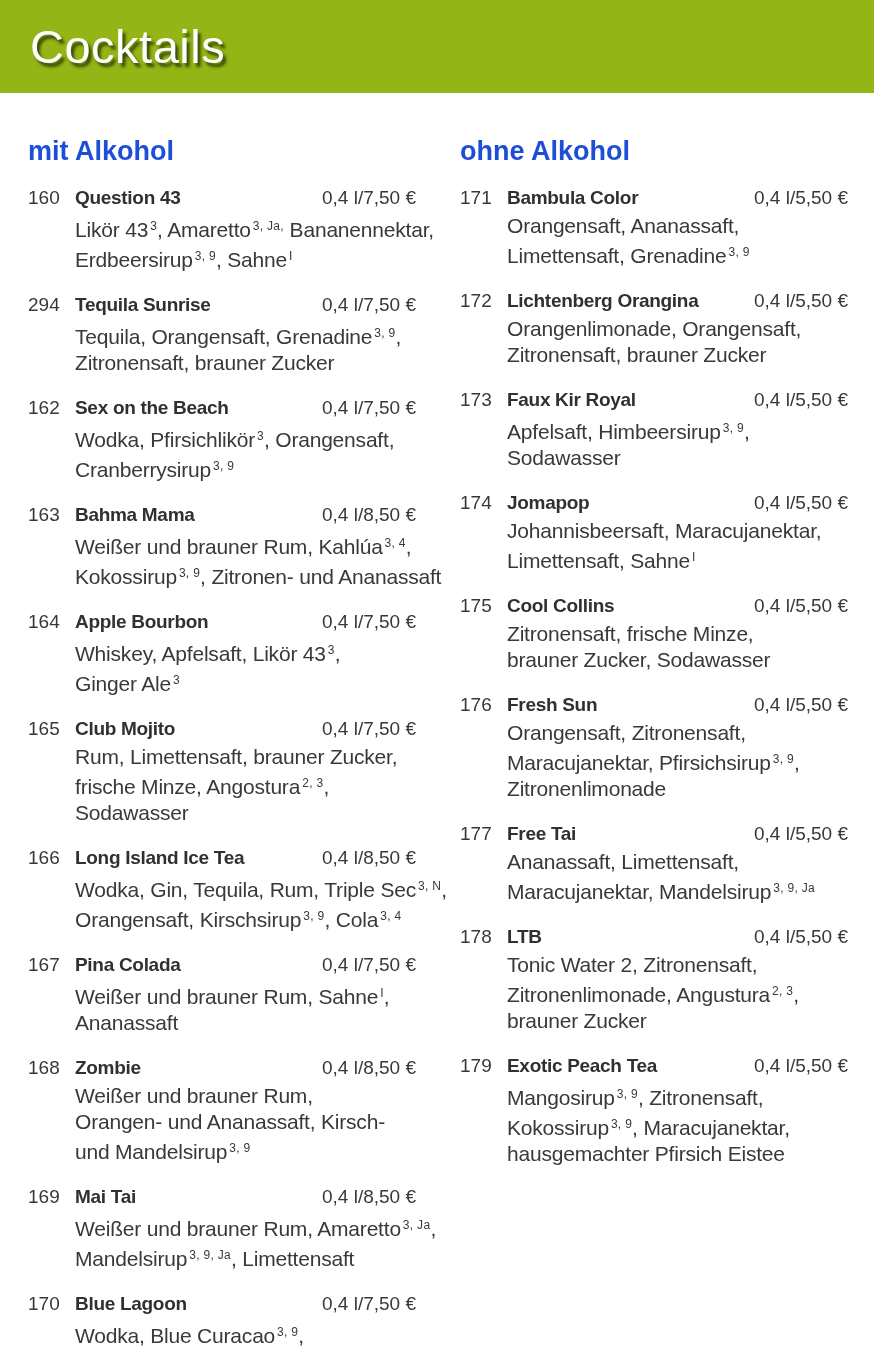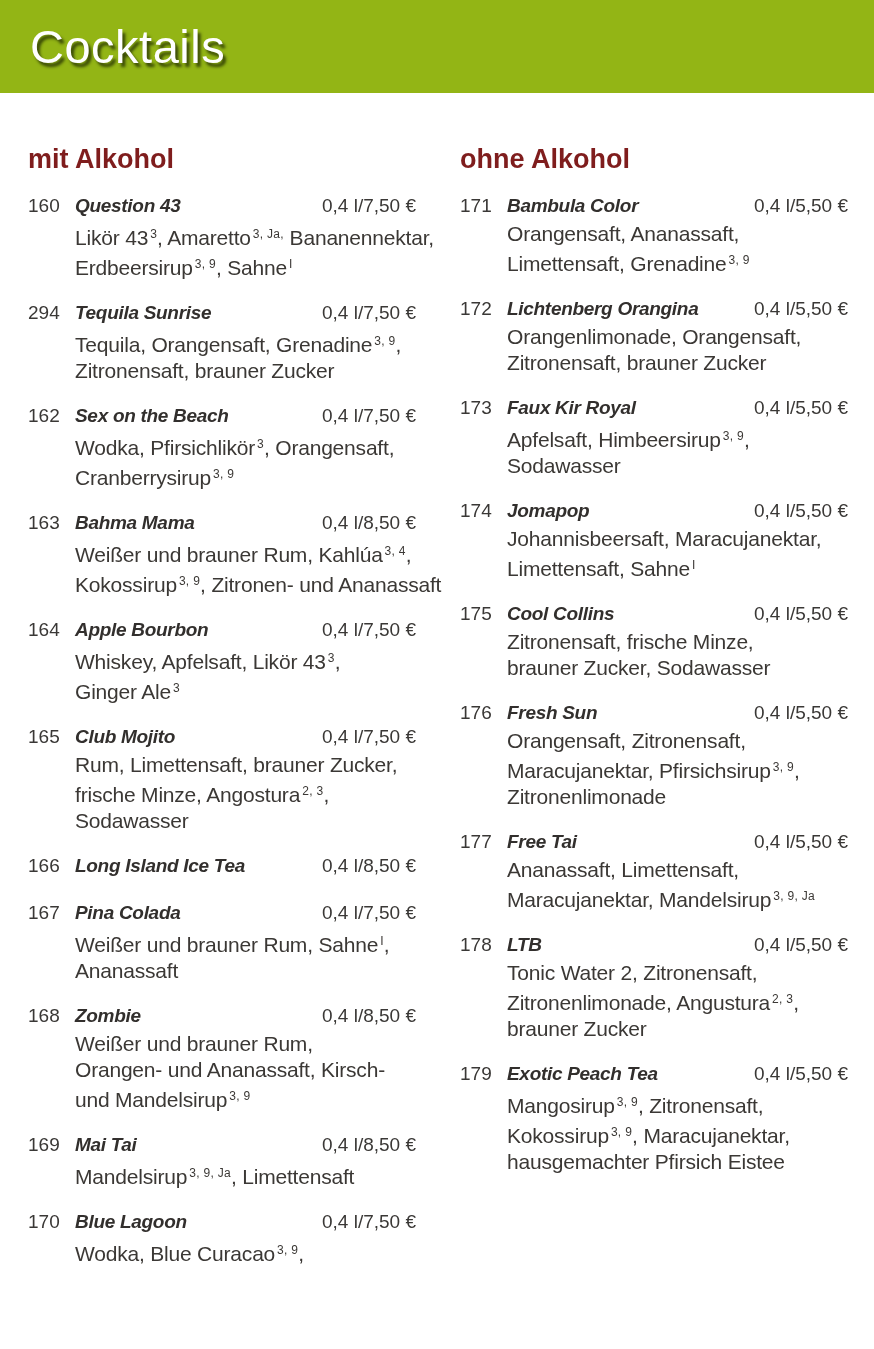--- a/index.html
+++ b/index.html
@@ -23,36 +23,36 @@
     letter-spacing: 0.5px;
     text-shadow: 3px 4px 3px rgba(25, 35, 0, 0.75);
   }
   .content {
     display: flex;
     gap: 44px;
     padding: 44px 30px 0 28px;
   }
   .col { width: 388px; flex: none; }
   .col-heading {
-    margin: 8px 0 16px 0;
-    color: #7f1d1d;
+    margin: 0 0 16px 0;
+    color: #1d4ed8;
     font-size: 27px;
     font-weight: bold;
     line-height: 1.1;
   }
   .item { margin-bottom: 17px; }
   .title-row {
     display: flex;
     align-items: baseline;
     font-size: 19px;
     line-height: 30px;
     color: #3a3836;
   }
   .num { width: 47px; flex: none; font-weight: normal; }
-  .name { font-weight: bold; color: #322f2d; letter-spacing: -0.3px; white-space: nowrap; font-style: italic; }
+  .name { font-weight: bold; color: #322f2d; letter-spacing: -0.3px; white-space: nowrap; }
   .price { margin-left: auto; padding-left: 8px; white-space: nowrap; color: #3a3836; }
   .desc {
     margin-left: 47px;
     font-size: 21px;
     line-height: 26px;
     color: #3b3835;
     letter-spacing: -0.2px;
   }
   .desc-line { white-space: nowrap; }
   .sup {
@@ -139,20 +139,24 @@
             <div class="desc-line"><span class="txt">frische Minze, Angostura</span><span class="sup">2, 3</span><span class="txt">,</span></div>
             <div class="desc-line"><span class="txt">Sodawasser</span></div>
           </div>
         </div>
         <div class="item">
           <div class="title-row">
             <span class="num">166</span>
             <span class="name">Long Island Ice Tea</span>
             <span class="price">0,4 l/8,50 €</span>
           </div>
+          <div class="desc">
+            <div class="desc-line"><span class="txt">Wodka, Gin, Tequila, Rum, Triple Sec</span><span class="sup">3, N</span><span class="txt">,</span></div>
+            <div class="desc-line"><span class="txt">Orangensaft, Kirschsirup</span><span class="sup">3, 9</span><span class="txt">, Cola</span><span class="sup">3, 4</span></div>
+          </div>
         </div>
         <div class="item">
           <div class="title-row">
             <span class="num">167</span>
             <span class="name">Pina Colada</span>
             <span class="price">0,4 l/7,50 €</span>
           </div>
           <div class="desc">
             <div class="desc-line"><span class="txt">Weißer und brauner Rum, Sahne</span><span class="sup">I</span><span class="txt">,</span></div>
             <div class="desc-line"><span class="txt">Ananassaft</span></div>
@@ -170,20 +174,21 @@
             <div class="desc-line"><span class="txt">und Mandelsirup</span><span class="sup">3, 9</span></div>
           </div>
         </div>
         <div class="item">
           <div class="title-row">
             <span class="num">169</span>
             <span class="name">Mai Tai</span>
             <span class="price">0,4 l/8,50 €</span>
           </div>
           <div class="desc">
+            <div class="desc-line"><span class="txt">Weißer und brauner Rum, Amaretto</span><span class="sup">3, Ja</span><span class="txt">,</span></div>
             <div class="desc-line"><span class="txt">Mandelsirup</span><span class="sup">3, 9, Ja</span><span class="txt">, Limettensaft</span></div>
           </div>
         </div>
         <div class="item">
           <div class="title-row">
             <span class="num">170</span>
             <span class="name">Blue Lagoon</span>
             <span class="price">0,4 l/7,50 €</span>
           </div>
           <div class="desc">

